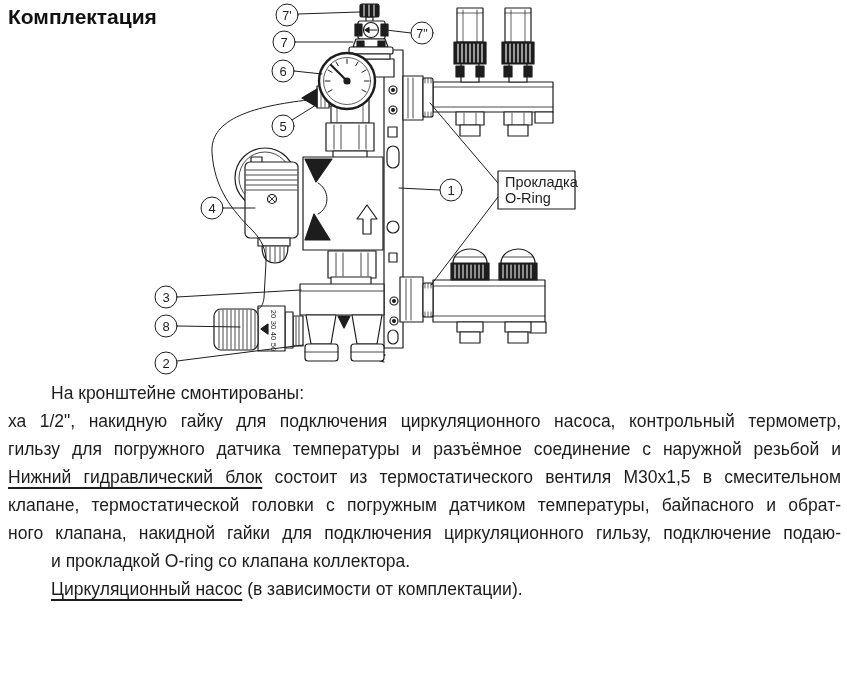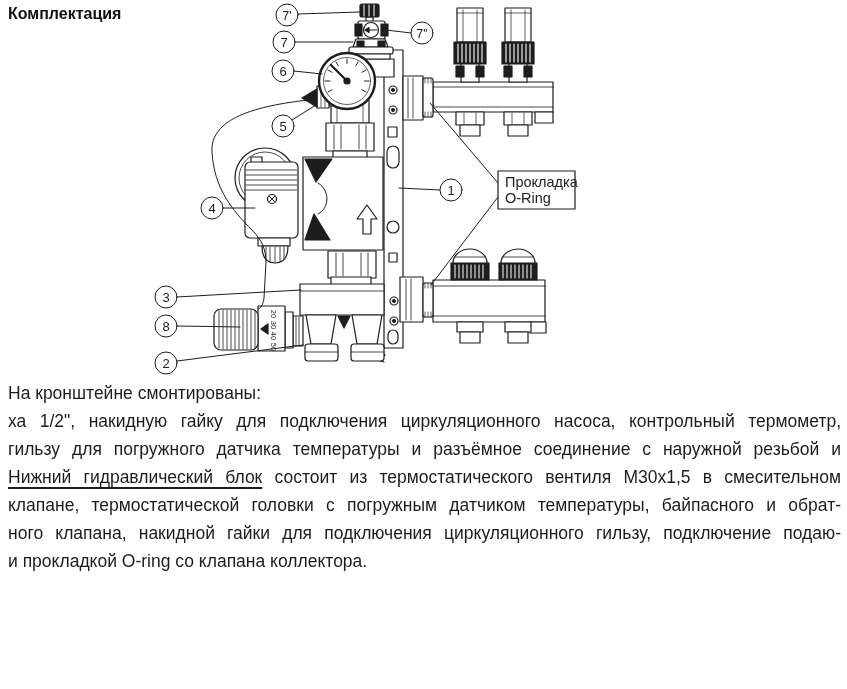--- a/index.html
+++ b/index.html
@@ -3,30 +3,30 @@
 <meta charset="utf-8">
 <style>
   * { margin:0; padding:0; box-sizing:border-box; }
   html,body { background:#fff; }
   body {
     width:847px; height:689px; position:relative; overflow:hidden;
     font-family:"Liberation Sans", sans-serif; color:#1d1d1d;
   }
   .page-title {
     position:absolute; left:8px; top:5px;
-    font-size:16px; font-weight:bold; color:#111;
+    font-size:21px; font-weight:bold; color:#111;
   }
   .diagram-wrap { position:absolute; left:0; top:0; width:847px; height:376px; }
   svg text { font-family:"Liberation Sans", sans-serif; fill:#1d1d1d; }
   .textblock {
     position:absolute; left:8px; top:379px; width:833px;
     font-size:17.5px; line-height:28px; color:#1d1d1d;
   }
   .tline { text-align:justify; text-align-last:justify; white-space:normal; height:28px; overflow:hidden; }
-  .tline-left { text-align:left; height:28px; overflow:hidden; }
+  .tline-left { text-align:left; height:28px; overflow:hidden;margin-left:43px; }
   .uline {
     text-decoration:underline;
     text-decoration-thickness:1.5px;
     text-underline-offset:4px;
     -webkit-text-decoration-skip:none;
     text-decoration-skip-ink:none;
   }
 </style>
 </head>
 <body>
@@ -389,13 +389,14 @@
   <div class="tline-left">На кронштейне смонтированы:</div>
 
   <div class="tline">ха 1/2", накидную гайку для подключения циркуляционного насоса, контрольный термометр,</div>
   <div class="tline">гильзу для погружного датчика температуры и разъёмное соединение с наружной резьбой и</div>
 
   <div class="tline"><span class="uline">Нижний гидравлический блок</span><span> состоит из термостатического вентиля М30х1,5 в смесительном</span></div>
   <div class="tline">клапане, термостатической головки с погружным датчиком температуры, байпасного и обрат-</div>
   <div class="tline">ного клапана, накидной гайки для подключения циркуляционного гильзу, подключение подаю-</div>
   <div class="tline-left">и прокладкой O-ring со клапана коллектора.</div>
 
+  <div class="tline-left"><span class="uline">Циркуляционный насос</span><span> (в зависимости от комплектации).</span></div>
 </div>
 
 </body></html>

